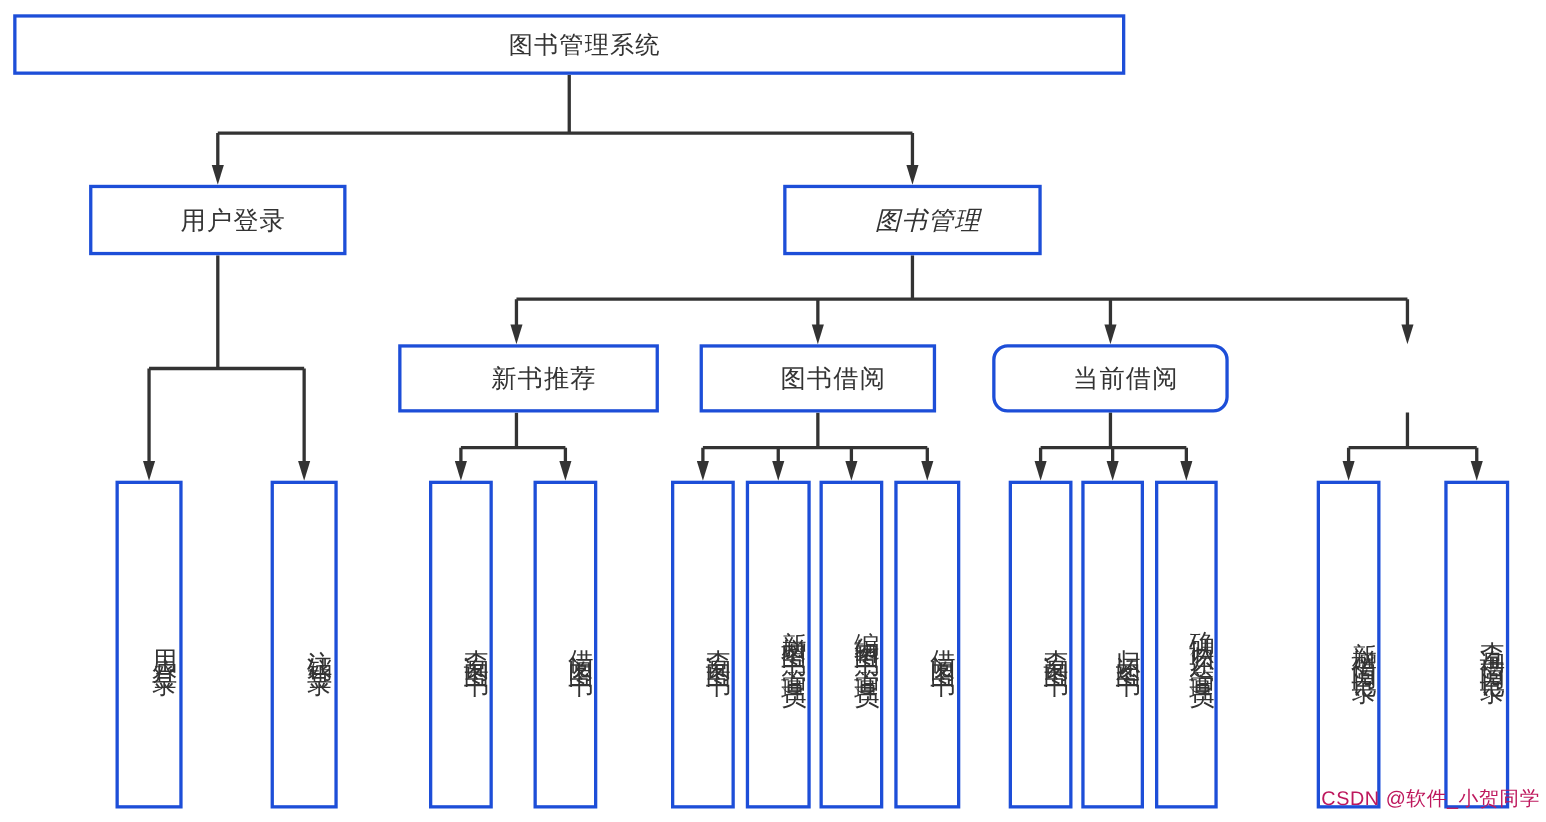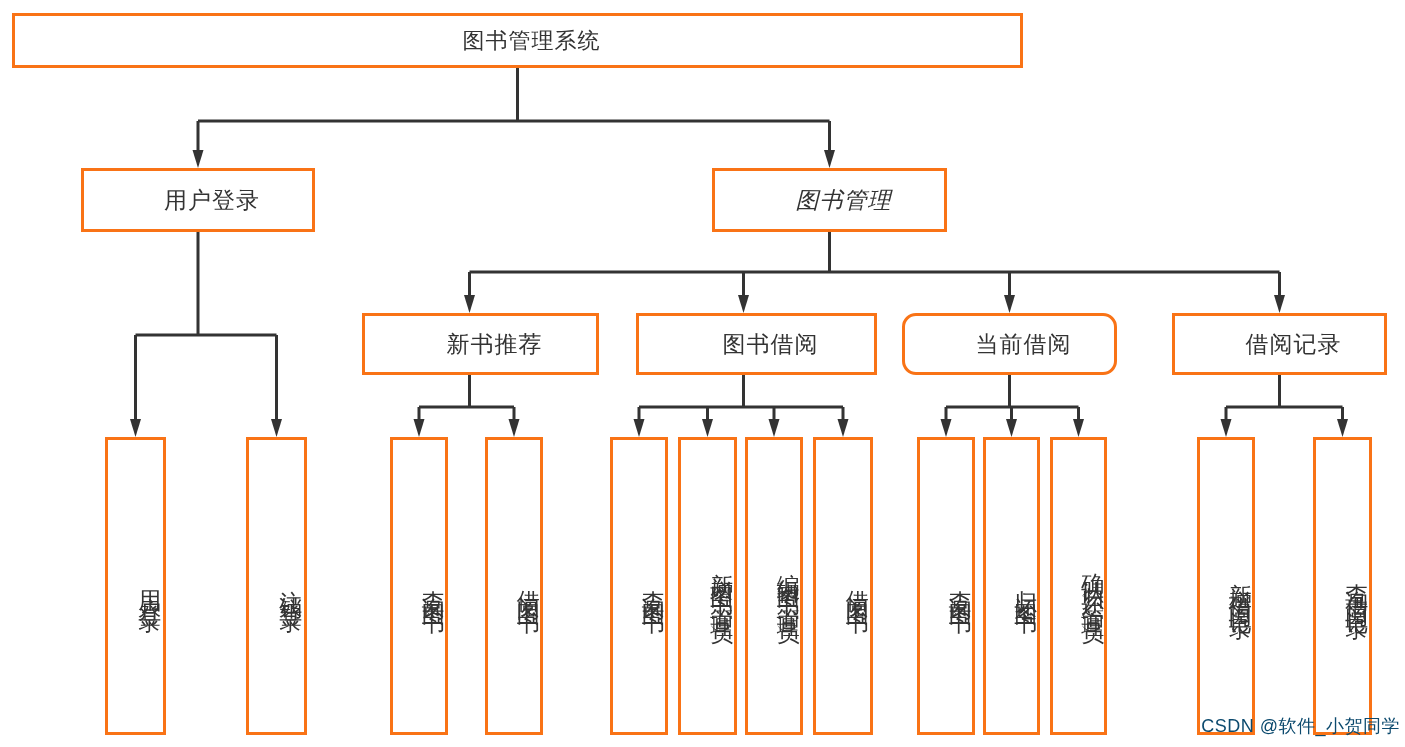--- a/index.html
+++ b/index.html
@@ -13,21 +13,21 @@
     overflow: hidden;
   }
   svg.connectors {
     position: absolute;
     left: 0; top: 0;
     width: 1405px; height: 747px;
   }
   .node {
     position: absolute;
     box-sizing: border-box;
-    border: 3px solid #f97316;
+    border: 3px solid #1d4ed8;
     background: #ffffff;
     display: flex;
     align-items: center;
     justify-content: center;
     text-align: left;
     padding-left: 28px;
   }
   .h-label { font-size: 23px; letter-spacing: 1px; white-space: nowrap; }
   .root-label { font-size: 22px; letter-spacing: 1px; }
   .v-node .v-label {
@@ -35,21 +35,21 @@
     text-orientation: mixed;
     font-size: 23px;
     line-height: 1.1;
     letter-spacing: 7px;
   }
   .watermark {
     position: absolute;
     right: 5px;
     top: 714px;
     font-size: 18px;
-    color: #0c4a6e;
+    color: #be185d;
     letter-spacing: 0.5px;
     white-space: nowrap;
     z-index: 5;
   }
 </style>
 </head>
 <body>
 
 <div class="canvas">
 
@@ -107,28 +107,25 @@
   <div class="node" style="left:81px; top:168px; width:234px; height:64px;">
     <span class="h-label">用户登录</span>
   </div>
   <div class="node" style="left:712px; top:168px; width:235px; height:64px;font-style:italic;">
     <span class="h-label">图书管理</span>
   </div>
 
   <div class="node" style="left:362px; top:313px; width:237px; height:62px;">
     <span class="h-label">新书推荐</span>
   </div>
-  <div class="node" style="left:636px; top:313px; width:241px; height:62px;">
+  <div class="node" style="left:636px; top:313px; width:215px; height:62px;">
     <span class="h-label">图书借阅</span>
   </div>
   <div class="node" style="left:902px; top:313px; width:215px; height:62px;border-radius:14px;">
     <span class="h-label">当前借阅</span>
-  </div>
-  <div class="node" style="left:1172px; top:313px; width:215px; height:62px;">
-    <span class="h-label">借阅记录</span>
   </div>
 
   <div class="node v-node" style="left:105px; top:437px; width:61px; height:298px;">
     <span class="v-label">用户登录</span>
   </div>
   <div class="node v-node" style="left:246px; top:437px; width:61px; height:298px;">
     <span class="v-label">注销登录</span>
   </div>
 
   <div class="node v-node" style="left:390px; top:437px; width:58px; height:298px;">

